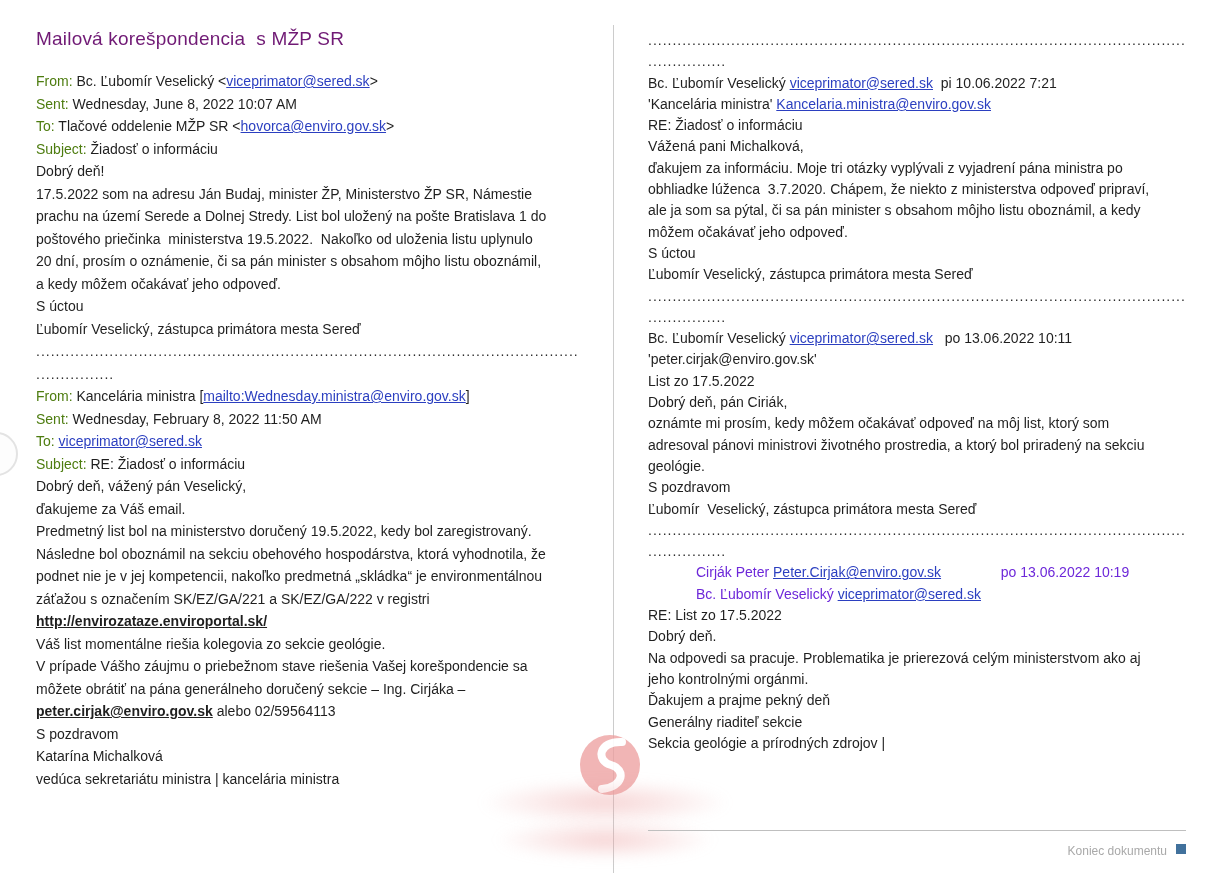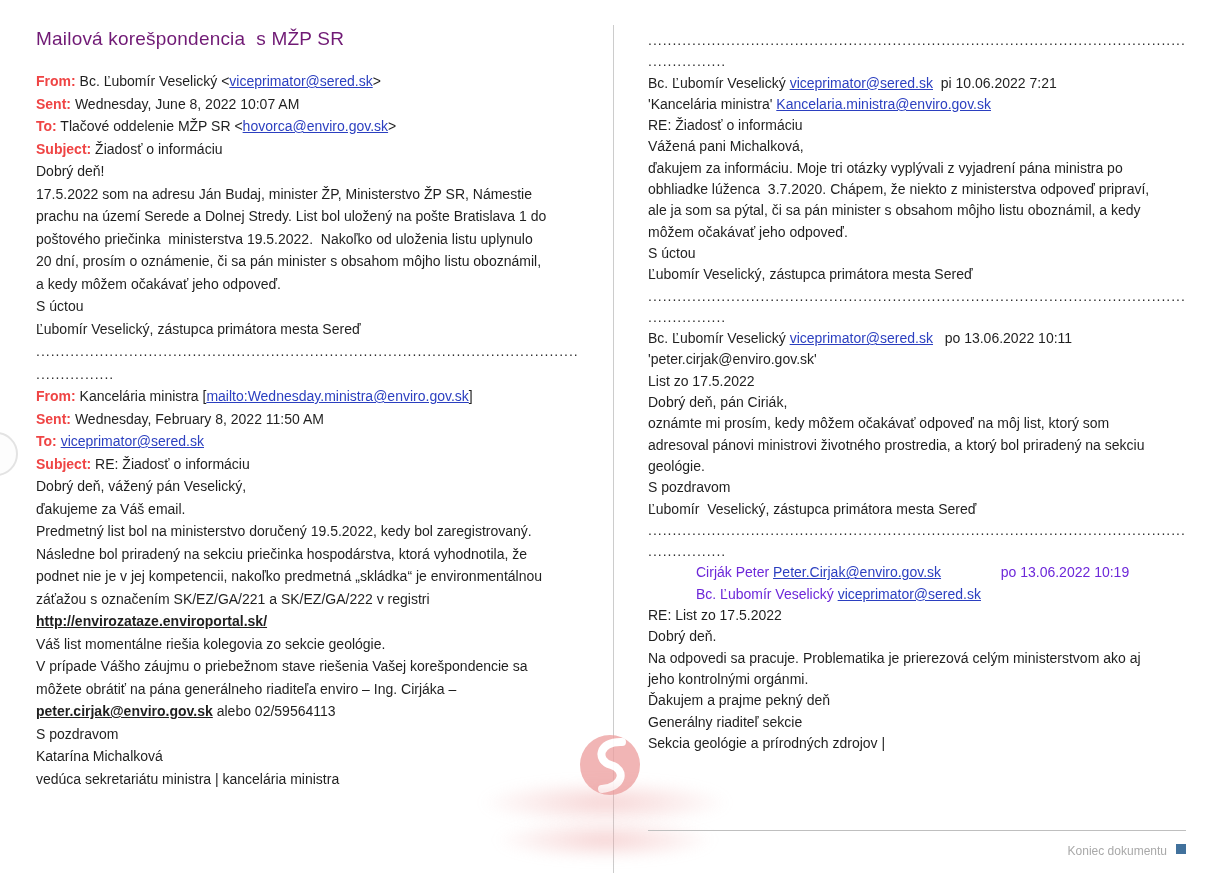--- a/index.html
+++ b/index.html
@@ -21,21 +21,21 @@
   .col-right{left:648px;top:30px;width:538px;--lh:21.3px;}
   .line{
     height:var(--lh);line-height:var(--lh);
     font-size:14px;white-space:pre;
   }
   .dots{
     overflow:hidden;width:100%;
     letter-spacing:1px;color:#2b2b2b;font-size:14px;
   }
   .seg-p{color:#1f1f1f;}
-  .seg-b{font-weight:bold;color:#ef4444;}
+  .seg-b{font-weight:normal;color:#4d7c0f;}
   .seg-l{color:#2b3fc0;text-decoration:underline;cursor:pointer;}
   .seg-u{color:#1f1f1f;text-decoration:underline;font-weight:bold;}
   .seg-m{color:#6d28d9;margin-left:48px;}
   .divider{
     position:absolute;left:613px;top:25px;width:1px;height:848px;
     background:#cccccc;
   }
   .nav-bubble{
     position:absolute;left:-26px;top:432px;width:40px;height:40px;
     border-radius:50%;border:2px solid #e3e3e3;background:#fdfdfd;
@@ -86,27 +86,27 @@
       <div class="line"><span class="seg-p">Ľubomír Veselický, zástupca primátora mesta Sereď</span></div>
       <div class="line dots">..........................................................................................................................................................................</div>
       <div class="line dots">................</div>
       <div class="line"><span class="seg-b">From:</span><span class="seg-p"> Kancelária ministra [</span><span class="seg-l">mailto:Wednesday.ministra@enviro.gov.sk</span><span class="seg-p">]</span></div>
       <div class="line"><span class="seg-b">Sent:</span><span class="seg-p"> Wednesday, February 8, 2022 11:50 AM</span></div>
       <div class="line"><span class="seg-b">To:</span><span class="seg-p"> </span><span class="seg-l">viceprimator@sered.sk</span></div>
       <div class="line"><span class="seg-b">Subject:</span><span class="seg-p"> RE: Žiadosť o informáciu</span></div>
       <div class="line"><span class="seg-p">Dobrý deň, vážený pán Veselický,</span></div>
       <div class="line"><span class="seg-p">ďakujeme za Váš email.</span></div>
       <div class="line"><span class="seg-p">Predmetný list bol na ministerstvo doručený 19.5.2022, kedy bol zaregistrovaný.</span></div>
-      <div class="line"><span class="seg-p">Následne bol priradený na sekciu priečinka hospodárstva, ktorá vyhodnotila, že</span></div>
+      <div class="line"><span class="seg-p">Následne bol oboznámil na sekciu obehového hospodárstva, ktorá vyhodnotila, že</span></div>
       <div class="line"><span class="seg-p">podnet nie je v jej kompetencii, nakoľko predmetná „skládka“ je environmentálnou</span></div>
       <div class="line"><span class="seg-p">záťažou s označením SK/EZ/GA/221 a SK/EZ/GA/222 v registri</span></div>
       <div class="line"><span class="seg-u">http://envirozataze.enviroportal.sk/</span></div>
       <div class="line"><span class="seg-p">Váš list momentálne riešia kolegovia zo sekcie geológie.</span></div>
       <div class="line"><span class="seg-p">V prípade Vášho záujmu o priebežnom stave riešenia Vašej korešpondencie sa</span></div>
-      <div class="line"><span class="seg-p">môžete obrátiť na pána generálneho riaditeľa enviro – Ing. Cirjáka –</span></div>
+      <div class="line"><span class="seg-p">môžete obrátiť na pána generálneho doručený sekcie – Ing. Cirjáka –</span></div>
       <div class="line"><span class="seg-u">peter.cirjak@enviro.gov.sk</span><span class="seg-p"> alebo 02/59564113</span></div>
       <div class="line"><span class="seg-p">S pozdravom</span></div>
       <div class="line"><span class="seg-p">Katarína Michalková</span></div>
       <div class="line"><span class="seg-p">vedúca sekretariátu ministra | kancelária ministra</span></div>
     </div>
 
   <div class="divider"></div>
 
   <div class="col col-right" id="col-right">
       <div class="line dots">..........................................................................................................................................................................</div>

